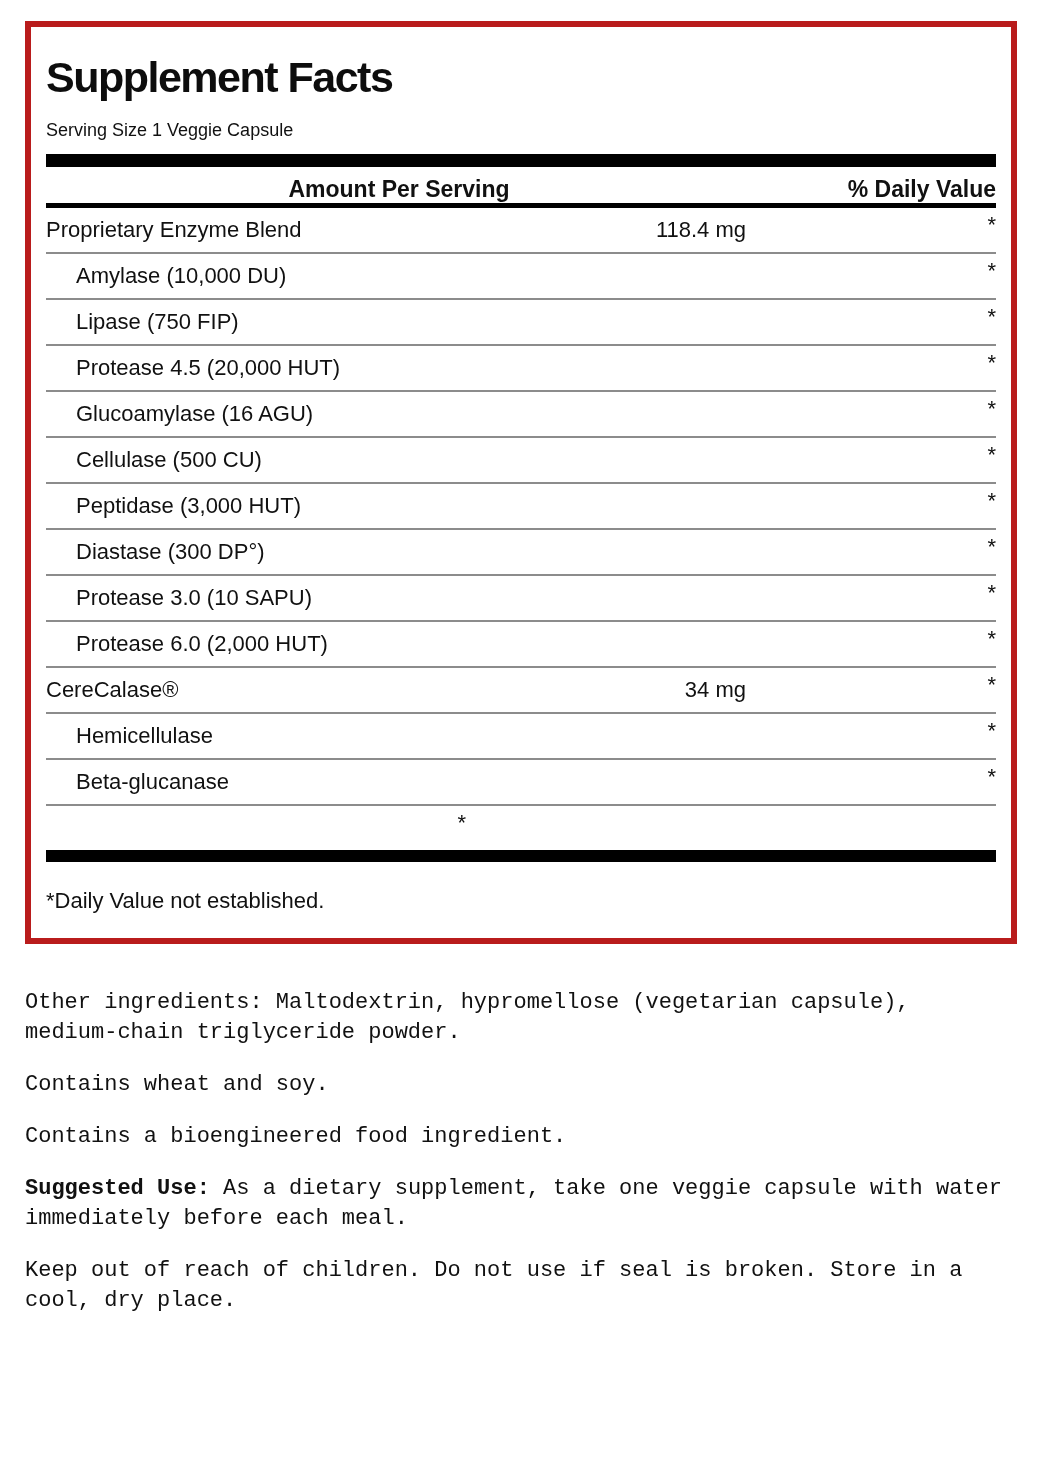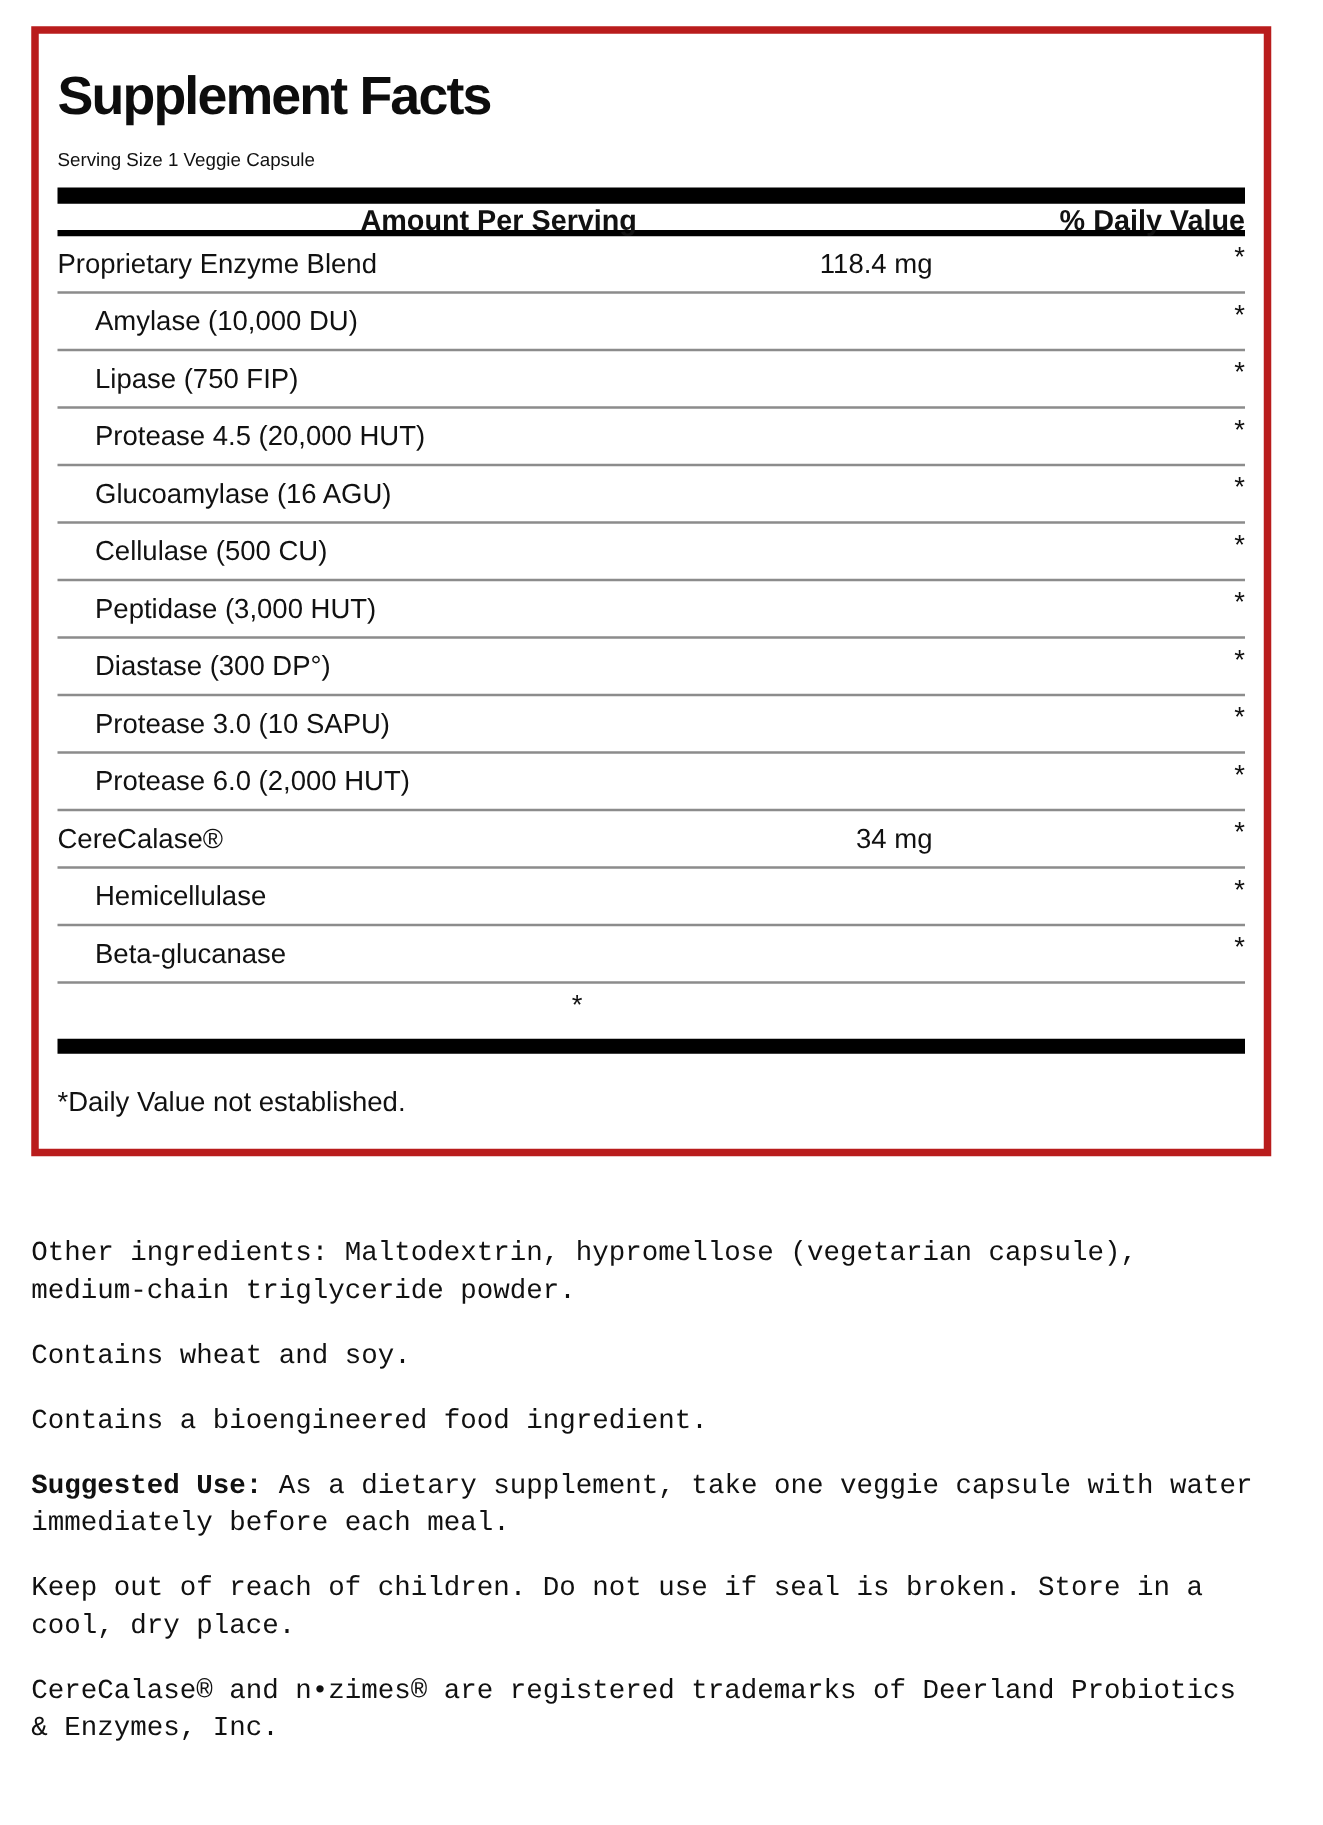--- a/index.html
+++ b/index.html
@@ -29,31 +29,31 @@
   .panel-title {
     margin: 0;
     font-size: 43px;
     font-weight: 700;
     letter-spacing: -1.5px;
     line-height: 1.05;
     color: #0d0d0d;
   }
   .serving {
     margin-top: 20px;
-    font-size: 15px;
+    font-size: 18px;
     line-height: 1.15;
   }
   .bar { background: #000000; }
   .bar.thick-top { height: 13px; margin-top: 13px; }
   .bar.mid { height: 5px; }
   .bar.thick-bottom { height: 12px; }
   .hdr-row {
     display: flex;
-    align-items: flex-start;
-    height: 21px;
+    align-items: flex-end;
+    height: 36px;
     font-size: 23px;
     font-weight: 700;
   }
   .hdr-amt { width: 706px; text-align: center; }
   .hdr-dv { flex: 1; text-align: right; }
   .row {
     display: flex;
     align-items: center;
     height: 44px;
     font-size: 22px;
@@ -178,16 +178,15 @@
 
     <div class="footnote">*Daily Value not established.</div>
   </section>
 
   <div class="paras" id="paras">
       <p><strong></strong><span>Other ingredients: Maltodextrin, hypromellose (vegetarian capsule), medium-chain triglyceride powder.</span></p>
       <p><strong></strong><span>Contains wheat and soy.</span></p>
       <p><strong></strong><span>Contains a bioengineered food ingredient.</span></p>
       <p><strong>Suggested Use:</strong><span> As a dietary supplement, take one veggie capsule with water immediately before each meal.</span></p>
       <p><strong></strong><span>Keep out of reach of children. Do not use if seal is broken. Store in a cool, dry place.</span></p>
-      <p><strong></strong><span>CereCalase® and n•zimes® are registered trademarks of Deerland Probiotics &amp; Enzymes, Inc.</span></p>
     </div>
 
 </div>
 
 </body></html>

